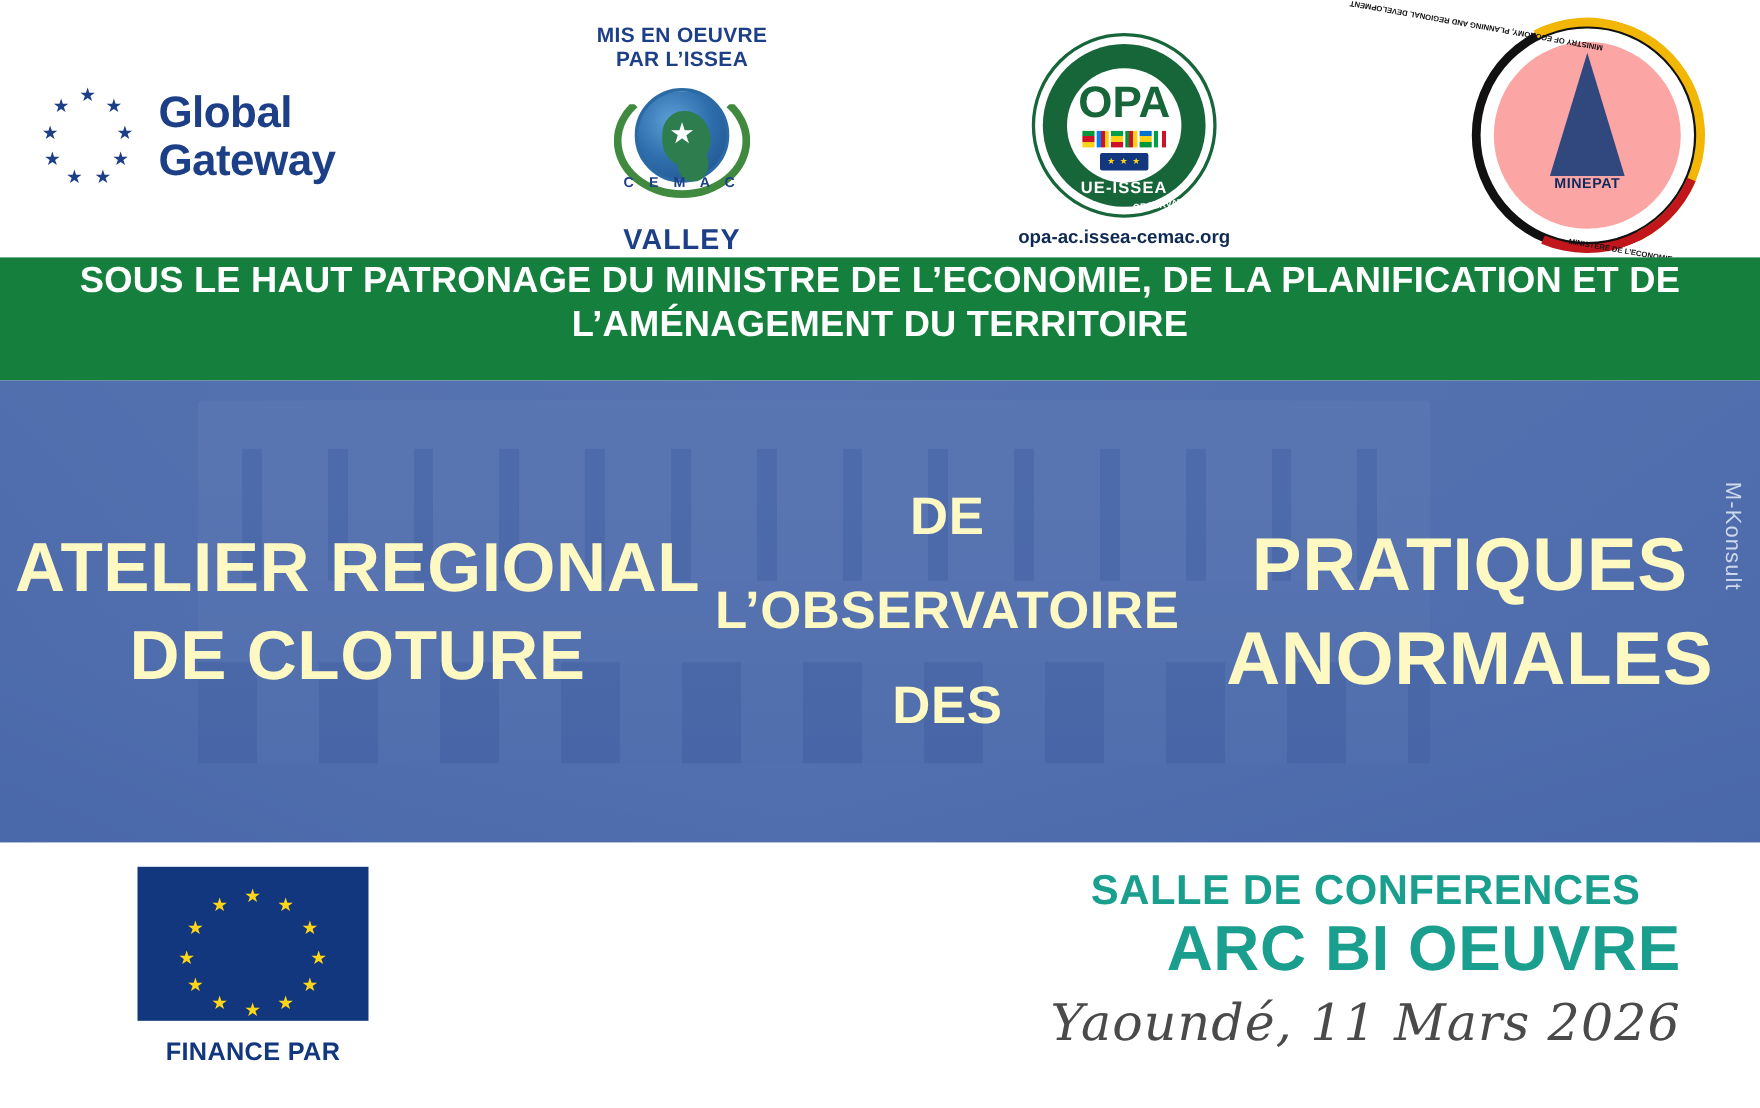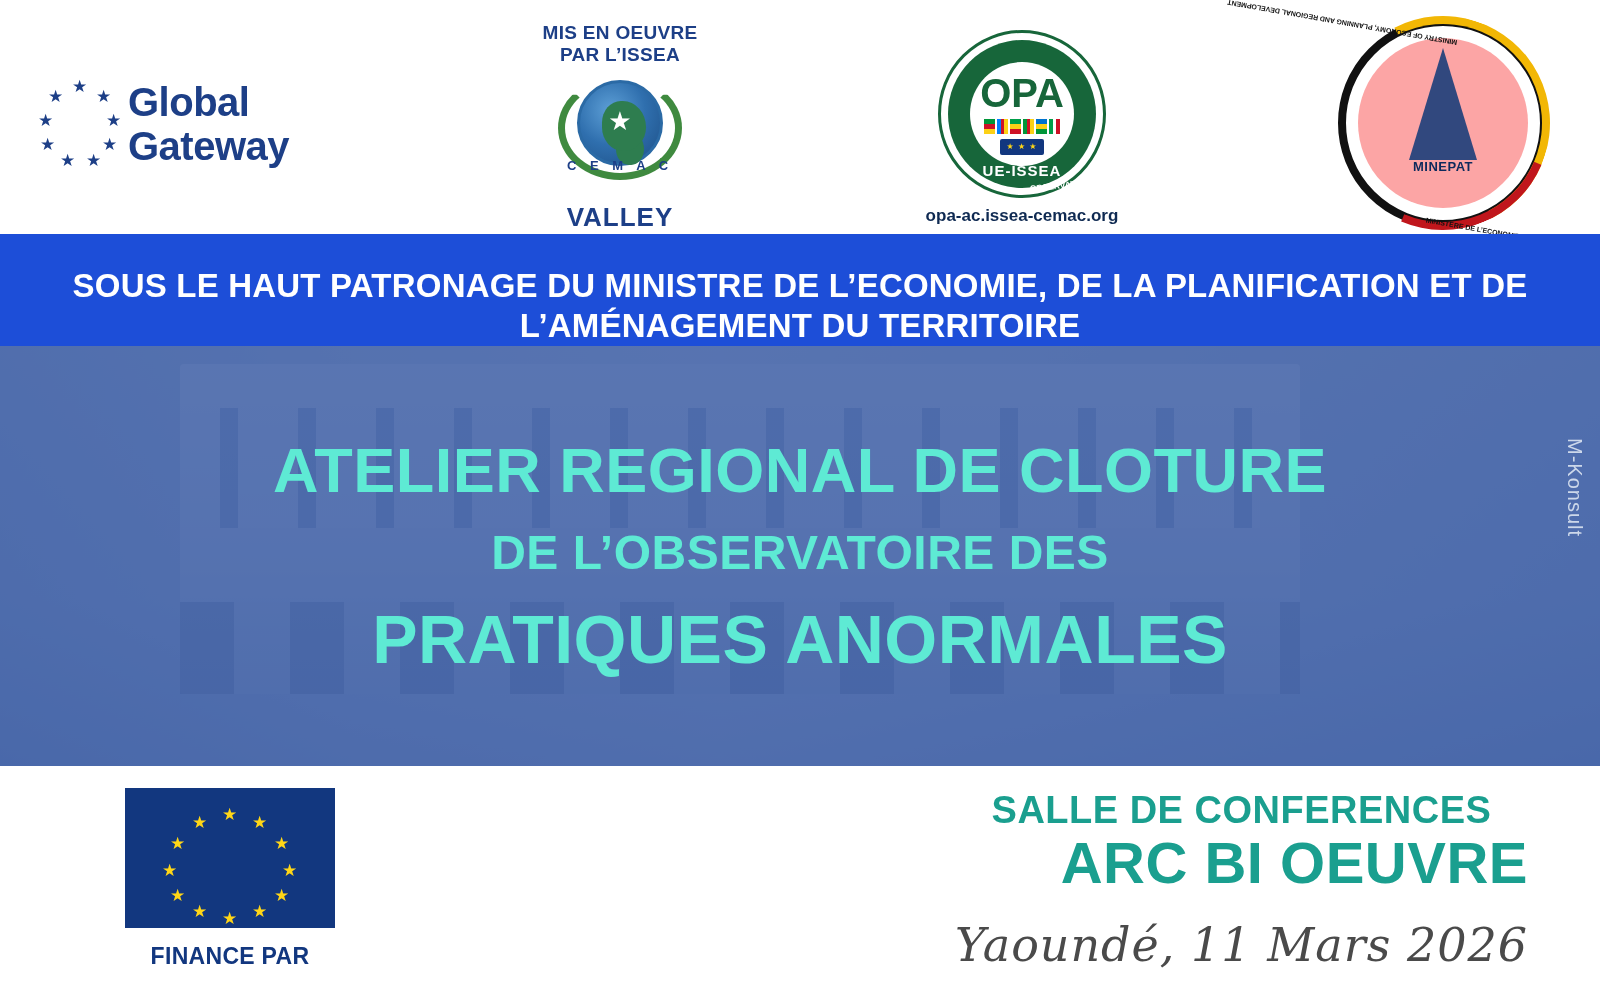--- a/index.html
+++ b/index.html
@@ -17,21 +17,21 @@
     background: #ffffff;
   }
 
   
   .gg { position: absolute; left: 38px; top: 78px; display: flex; align-items: center; }
   .gg-stars { position: relative; width: 86px; height: 92px; }
   .gg-stars span {
     position: absolute; color: #1d3f87; font-size: 17px; line-height: 17px;
   }
   .gg-text {
-    margin-left: 4px;
+    margin-left: 20px;
     color: #1d3f87; font-weight: bold; font-size: 40px; line-height: 44px;
     letter-spacing: -0.5px;
   }
 
   
   .issea { position: absolute; left: 520px; top: 22px; width: 200px; text-align: center; }
   .issea-top {
     color: #1d3f87; font-weight: bold; font-size: 19px; line-height: 22px;
     letter-spacing: 0.3px;
   }
@@ -141,21 +141,21 @@
   .minepat-ring-text {
     position: absolute; inset: 0; color: #111111; font-size: 7px; font-weight: bold;
   }
   .minepat-ring-text span {
     position: absolute; left: 50%; top: 50%; transform-origin: 0 0; white-space: nowrap;
   }
 
   
   .green-band {
     position: absolute; left: 0; top: 234px; width: 1600px; height: 112px;
-    background: #1d4ed8; display: flex; align-items: flex-end; justify-content: center;
+    background: #15803d; display: flex; align-items: flex-start; justify-content: center;
   }
   .green-band p {
     color: #ffffff; font-weight: bold; font-size: 33px; line-height: 40px;
     text-align: center; letter-spacing: .2px; padding: 0 40px;
   }
 
   
   .hero {
     position: absolute; left: 0; top: 346px; width: 1600px; height: 420px;
     overflow: hidden; background: #3a5ca8;
@@ -176,23 +176,23 @@
     background: repeating-linear-gradient(90deg, rgba(120,145,180,.45) 0 18px, rgba(235,240,248,.25) 18px 78px);
   }
   .hero-building:after {
     content: ""; position: absolute; left: 0; bottom: 0; width: 100%; height: 92px;
     background: repeating-linear-gradient(90deg, rgba(90,110,145,.35) 0 54px, rgba(200,212,230,.2) 54px 110px);
   }
   .hero-tint {
     position: absolute; inset: 0; background: rgba(47,82,158,.78);
   }
   .hero-title {
-    position: absolute; inset: 0; display: flex; flex-direction: column;
+    position: absolute; inset: 0; display: flex; flex-direction: row;
     align-items: center; justify-content: center; text-align: center;
-    color: #5eead4; font-weight: bold; letter-spacing: .5px;
+    color: #fef9c3; font-weight: bold; letter-spacing: .5px;
   }
   .hero-title .l1 { font-size: 63px; line-height: 80px; }
   .hero-title .l2 { font-size: 48px; line-height: 86px; }
   .hero-title .l3 { font-size: 68px; line-height: 86px; }
   .credit {
     position: absolute; right: 14px; top: 92px;
     color: #cdd8ea; font-size: 20px; letter-spacing: 1px;
     writing-mode: vertical-rl; text-orientation: mixed;
   }
 
@@ -208,21 +208,21 @@
   }
   .eu-caption {
     margin-top: 14px; color: #12377f; font-weight: bold; font-size: 23px; line-height: 28px;
     letter-spacing: .3px;
   }
 
   .venue { position: absolute; right: 72px; top: 22px; text-align: right; }
   .venue-l1 { color: #1a9f8f; font-weight: bold; font-size: 38px; line-height: 44px; letter-spacing: .5px; text-align: center; }
   .venue-l2 { color: #1a9f8f; font-weight: bold; font-size: 58px; line-height: 62px; letter-spacing: .5px; }
   .venue-date {
-    margin-top: 22px; color: #4a4a4a; font-size: 46px; line-height: 58px;
+    margin-top: 6px; color: #4a4a4a; font-size: 46px; line-height: 58px;
     font-family: "DejaVu Serif", serif; font-style: italic; letter-spacing: 1px;
   }
 </style>
 </head>
 <body>
 
 <div class="poster">
 
   <div class="logo-bar">
 

